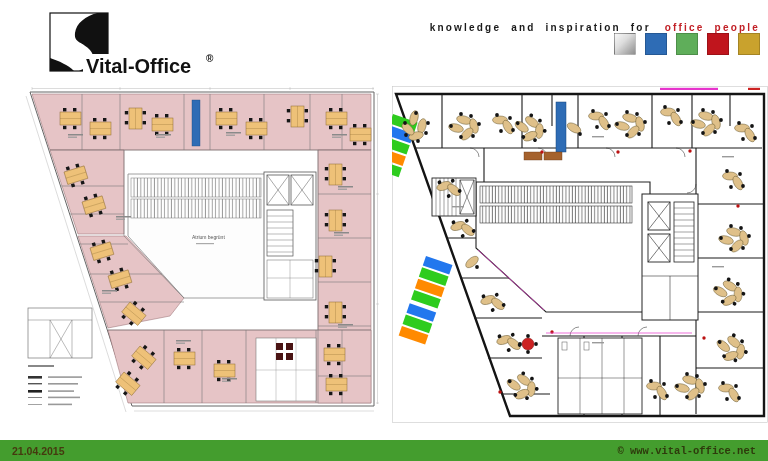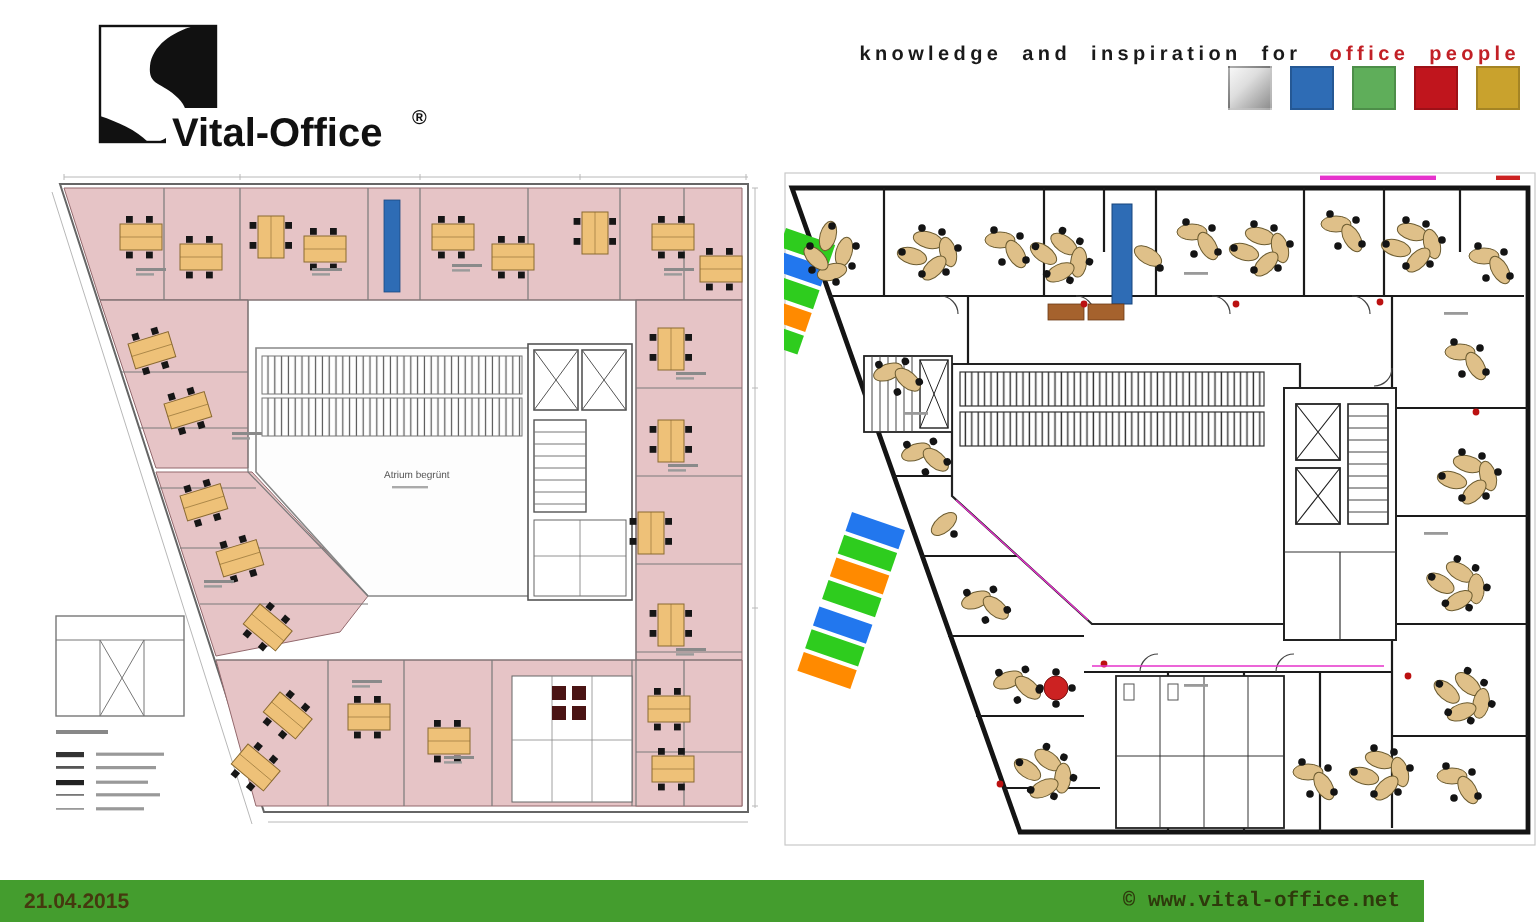--- a/index.html
+++ b/index.html
@@ -15,21 +15,21 @@
   .sw-silver{background:linear-gradient(135deg,#f7f7f7 0%,#dedede 40%,#8f8f8f 100%);}
   .sw-blue{background:#2e6cb5;}
   .sw-green{background:#5fae5a;}
   .sw-red{background:#c0151d;}
   .sw-gold{background:#c9a22d;}
   
   .plan{position:absolute;}
   .plan-left{left:24px;top:86px;}
   .plan-right{left:392px;top:86px;}
   
-  .footer{position:absolute;left:0;bottom:0;width:712px;height:21px;background:#449d2e;
+  .footer{position:absolute;left:0;bottom:0;width:768px;height:21px;background:#449d2e;
           display:flex;align-items:center;justify-content:space-between;box-sizing:border-box;
           padding:0 12px;}
   .footer .date{font-size:10.5px;font-weight:bold;color:#45390f;}
   .footer .site{font-size:10.5px;font-weight:bold;color:#2e3a0c;font-family:Liberation Mono, monospace;}
 </style>
 </head>
 <body>
 
 <div class="logo">
   <svg width="210" height="68" viewBox="0 0 210 68">

